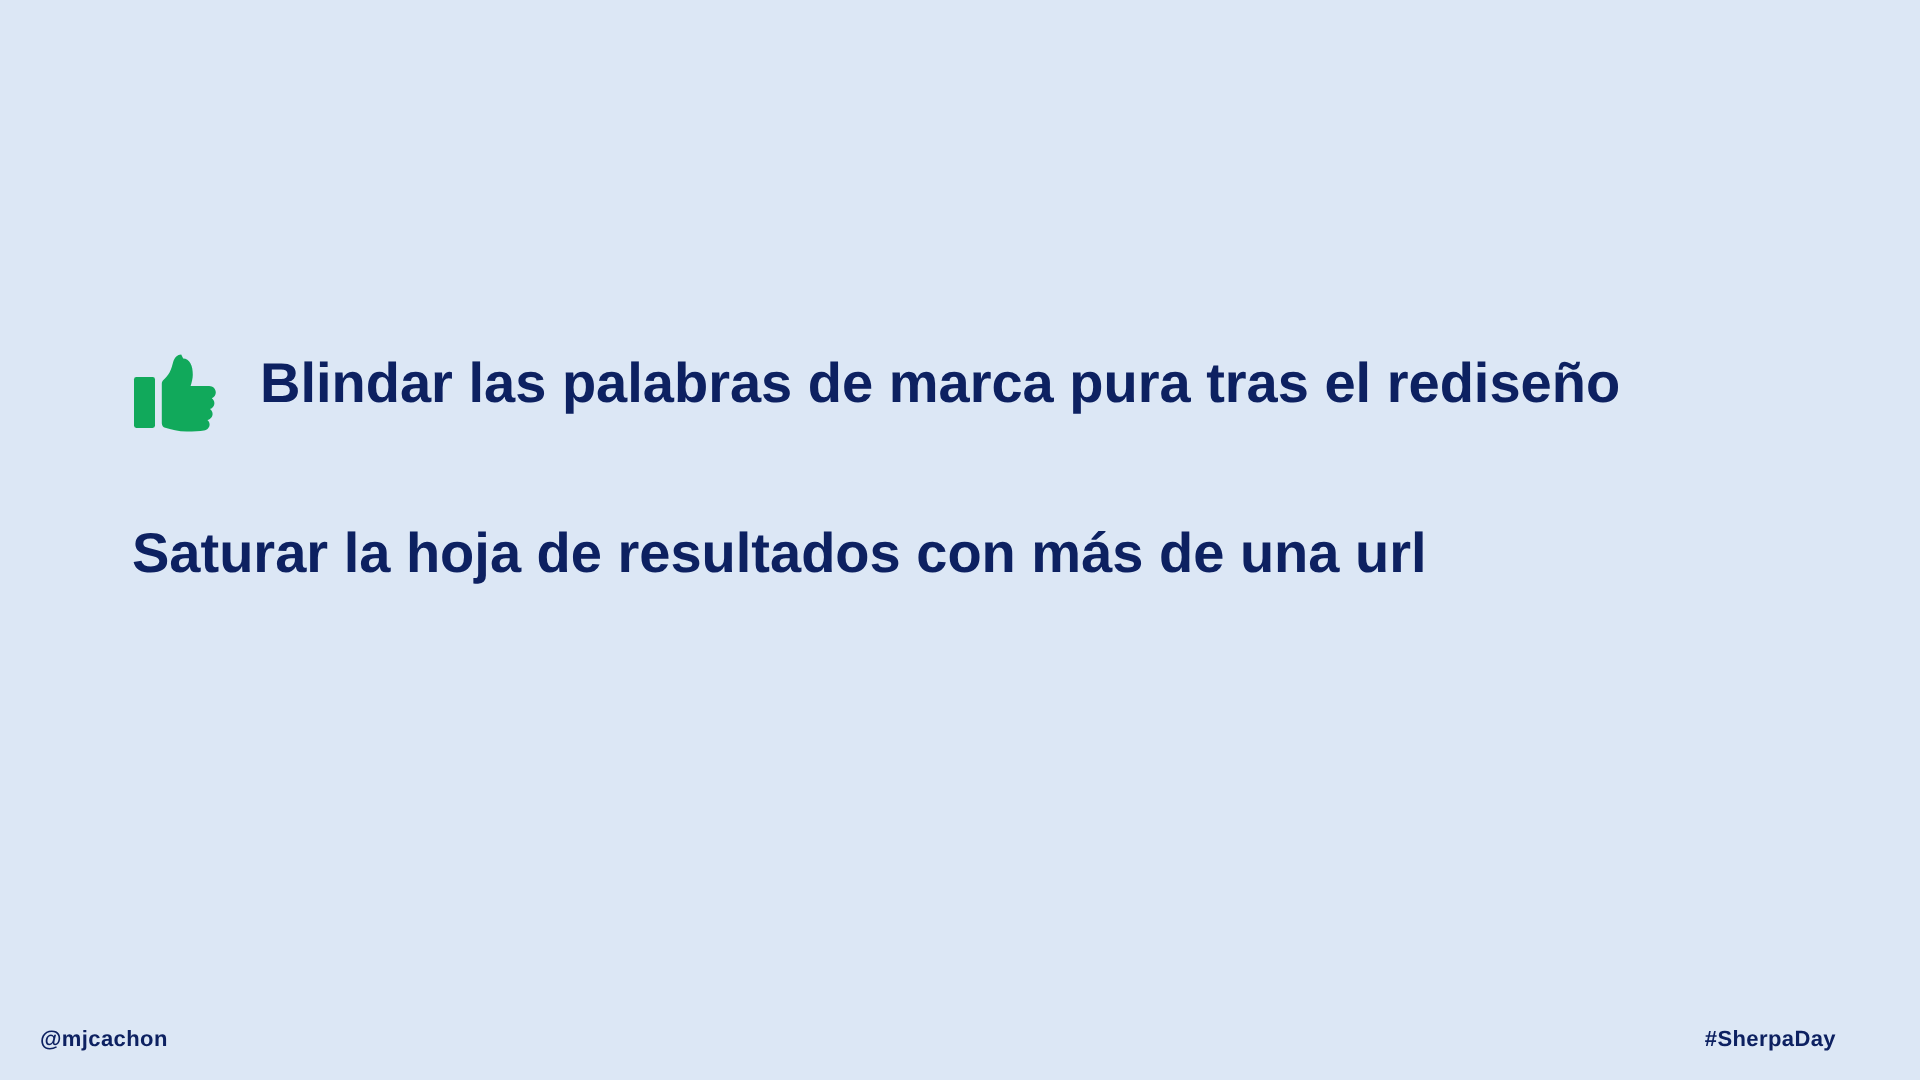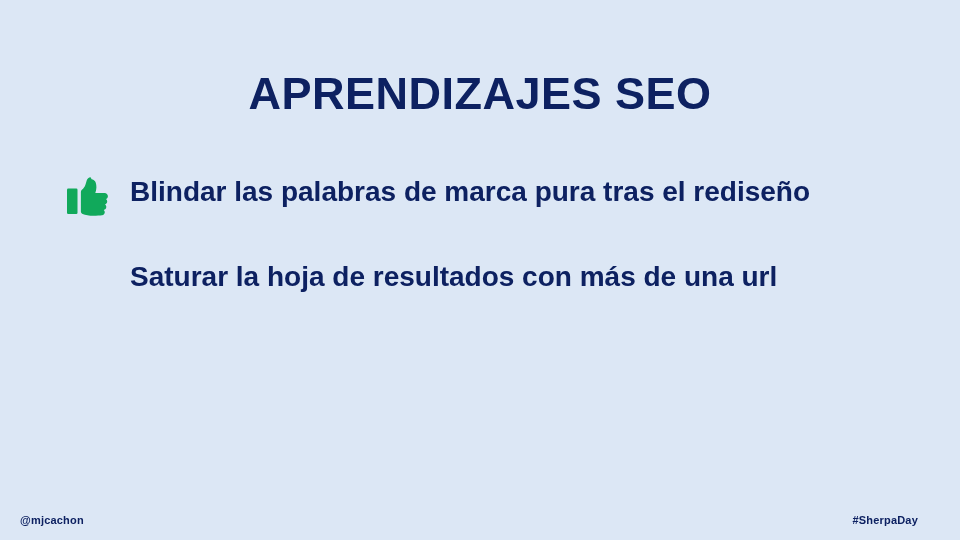--- a/index.html
+++ b/index.html
@@ -66,21 +66,20 @@
   .bullet-text {
     font-family: "Liberation Sans", sans-serif;
     font-weight: bold;
     font-size: 28px;
     line-height: 39px;
     color: #0d2161;
     margin: 0;
     max-width: 790px;
   }
   #bullet-two-wrap {
-    margin-left: 64px;
     margin-top: 39px;
   }
   #bullet-two-text {
     max-width: 800px;
   }
 
   
   #footer {
     position: absolute;
     left: 0;
@@ -100,23 +99,20 @@
     white-space: nowrap;
   }
   #footer-handle { left: 20px; }
   #footer-hashtag { right: 22px; }
 </style>
 </head>
 <body>
 
 <div id="slide">
 
-  <div id="title-block">
-    <h1 id="slide-title">APRENDIZAJES SEO</h1>
-  </div>
 
   <div id="body-block">
 
     <div class="bullet-row">
       <span id="thumbs-up-icon">
         <svg viewBox="0 0 46 42" xmlns="http://www.w3.org/2000/svg" aria-hidden="true">
           <rect x="1" y="12.5" width="10.5" height="25.5" rx="1.2" fill="#11a95b"></rect>
           <path d="M24.6 1.2c-1.9 0-3.3 1.6-3.9 3.4-0.6 1.9-1.0 4.0-2.0 5.8-0.8 1.5-2.0 2.6-3.0 3.6-0.5 0.5-0.8 1.2-0.8 1.9V35.6c0 1.1 0.7 2.0 1.7 2.3 2.9 0.9 6.6 1.9 10.8 1.9 3.4 0 6.5-0.2 8.6-0.5 1.6-0.2 2.8-1.5 2.8-3.0 0-0.9-0.4-1.7-1.1-2.3 1.5-0.3 2.6-1.6 2.6-3.0 0-1.0-0.5-1.9-1.3-2.5 1.3-0.4 2.2-1.6 2.2-2.9 0-1.0-0.5-1.9-1.3-2.5 1.2-0.5 2.0-1.6 2.0-2.9 0-1.8-1.5-3.2-3.3-3.2h-9.3c0.6-1.8 1.1-3.8 1.1-5.6 0-2.2-0.3-4.2-1.2-5.8-0.8-1.5-2.1-2.4-3.6-2.4z" fill="#11a95b"></path>
         </svg>
       </span>

